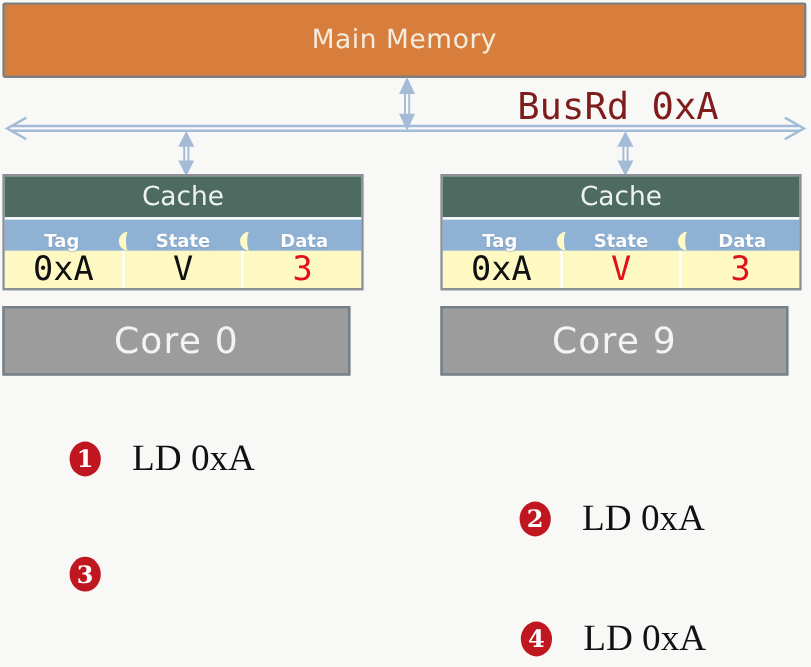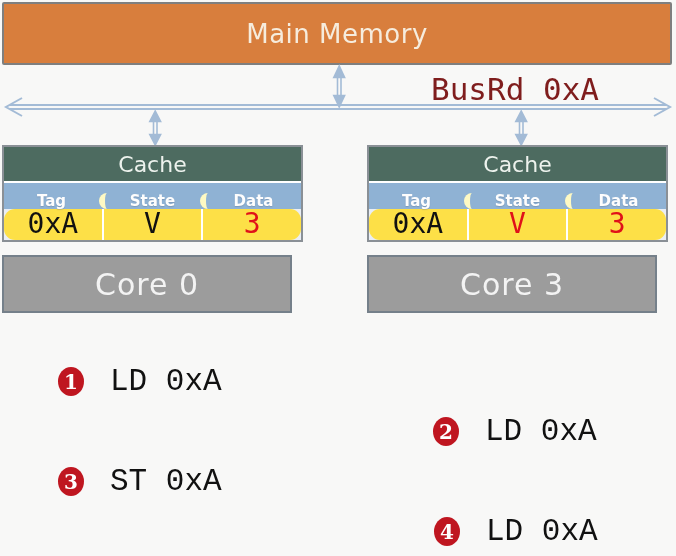--- a/index.html
+++ b/index.html
@@ -13,21 +13,21 @@
     overflow: hidden;
   }
   
   .memory {
     position: absolute; left: 2px; top: 2px;
     width: 670px; height: 63px;
     background: #d87e3d;
     border: 2px solid #7f7f7f;
     border-radius: 2px;
     display: flex; align-items: center; justify-content: center;
-    color: #f6ecdd; font-size: 26px; letter-spacing: 0.5px;
+    color: #f6ecdd; font-size: 22px; letter-spacing: 0.5px;
   }
   
   .arrows { position: absolute; left: 0; top: 0; pointer-events: none; }
   
   .bus-label {
     position: absolute; left: 431px; top: 71px;
     font-family: "DejaVu Sans Mono", monospace;
     font-size: 31px; color: #7f1d1d; white-space: pre;
   }
   
@@ -46,21 +46,21 @@
     display: flex; height: 28px; background: #8fb2d4;
     border-top: 2px solid #ffffff;
   }
   .cache-cols .col {
     flex: 1; display: flex; align-items: center; justify-content: center;
     color: #fdfdfd; font-size: 15px; font-weight: bold;
     text-shadow: 0 1px 1px rgba(90,110,140,.35);
     margin-top: 10px;
   }
   .cache-cols .col + .col { border-left: 6px solid #fef9c3; border-radius: 13px; }
-  .cache-vals { display: flex; height: 31px; background: #fde047; border-radius: 11px; }
+  .cache-vals { display: flex; height: 31px; background: #fef9c3; }
   .cache-vals .val {
     flex: 1; text-align: center;
     font-family: "DejaVu Sans Mono", monospace;
     font-size: 28px; line-height: 30px; color: #111111;
   }
   .cache-vals .val + .val { border-left: 2px solid #ffffff; }
   .val.red { color: #e01119; }
   
   .core {
     position: absolute; top: 255px; width: 290px; height: 58px;
@@ -74,21 +74,21 @@
   .step { position: absolute; display: flex; align-items: center; gap: 26px; }
   .badge {
     width: 26px; height: 29px; border-radius: 50%;
     background: #bf1620;
     color: #ffffff; font-family: "DejaVu Serif", serif;
     font-weight: bold; font-size: 20px;
     display: flex; align-items: center; justify-content: center;
     flex: 0 0 auto;
   }
   .op {
-    font-family: Liberation Mono, monospace;
+    font-family: Liberation Serif, serif;
     font-size: 31px; color: #111111; white-space: pre;
   }
   .step1 { left: 58px;  top: 364px; }
   .step2 { left: 433px; top: 414px; }
   .step3 { left: 58px;  top: 464px; }
   .step4 { left: 434px; top: 514px; }
 </style>
 </head>
 <body>
 
@@ -156,33 +156,32 @@
       <div class="val">0xA</div>
       <div class="val red">V</div>
       <div class="val red">3</div>
     </div>
   </div>
 
   <div class="core left">
     <span>Core 0</span>
   </div>
   <div class="core right">
-    <span>Core 3</span>
+    <span>Core 9</span>
   </div>
 
   <div class="step step1">
     <span class="badge">1</span>
     <span class="op">LD 0xA</span>
   </div>
   <div class="step step2">
     <span class="badge">2</span>
     <span class="op">LD 0xA</span>
   </div>
   <div class="step step3">
     <span class="badge">3</span>
-    <span class="op">ST 0xA</span>
   </div>
   <div class="step step4">
     <span class="badge">4</span>
     <span class="op">LD 0xA</span>
   </div>
 
 </div>
 
 </body></html>

